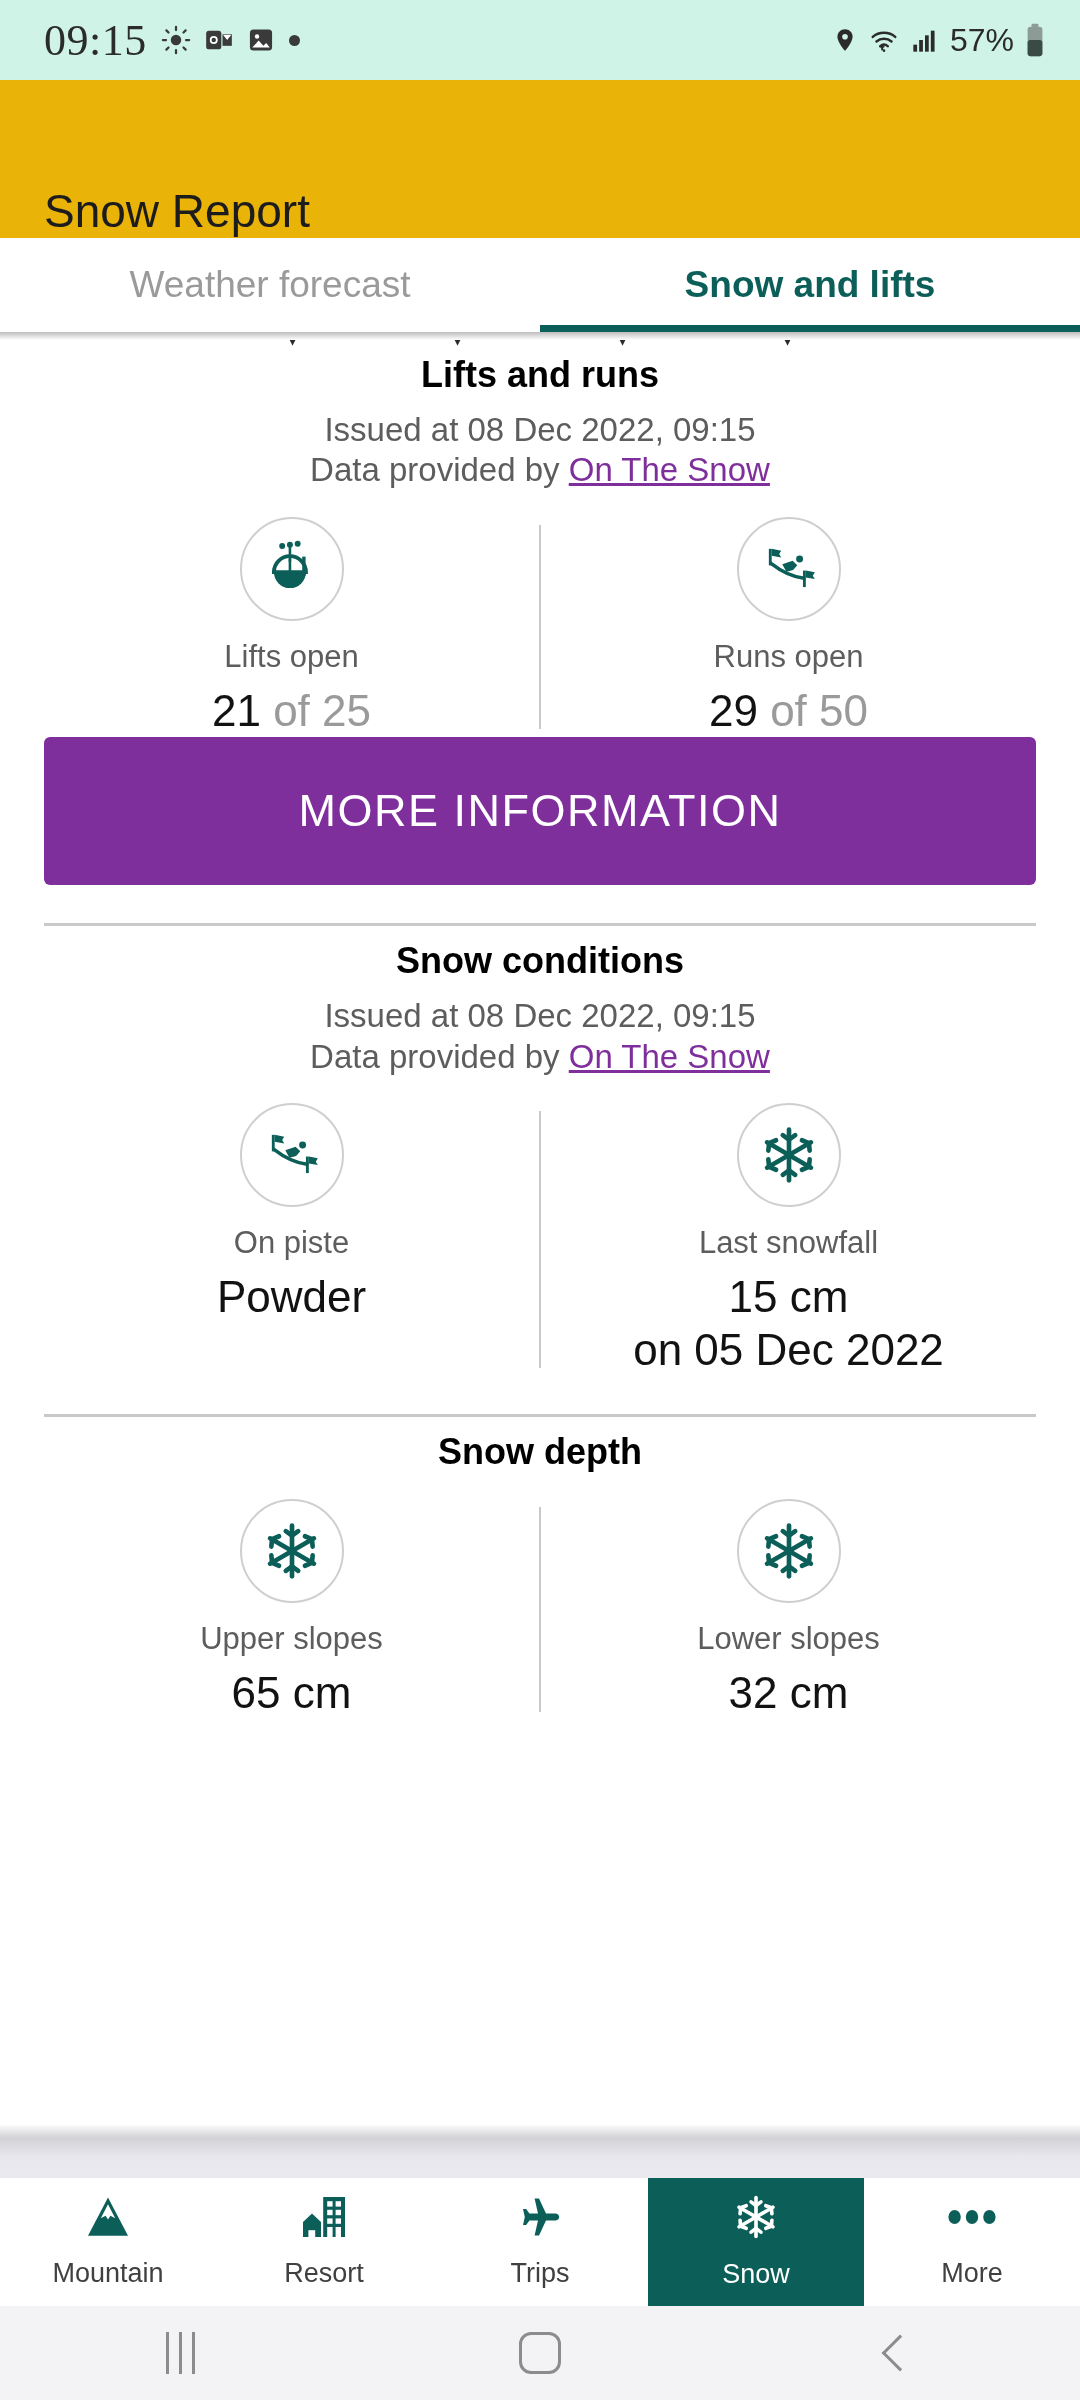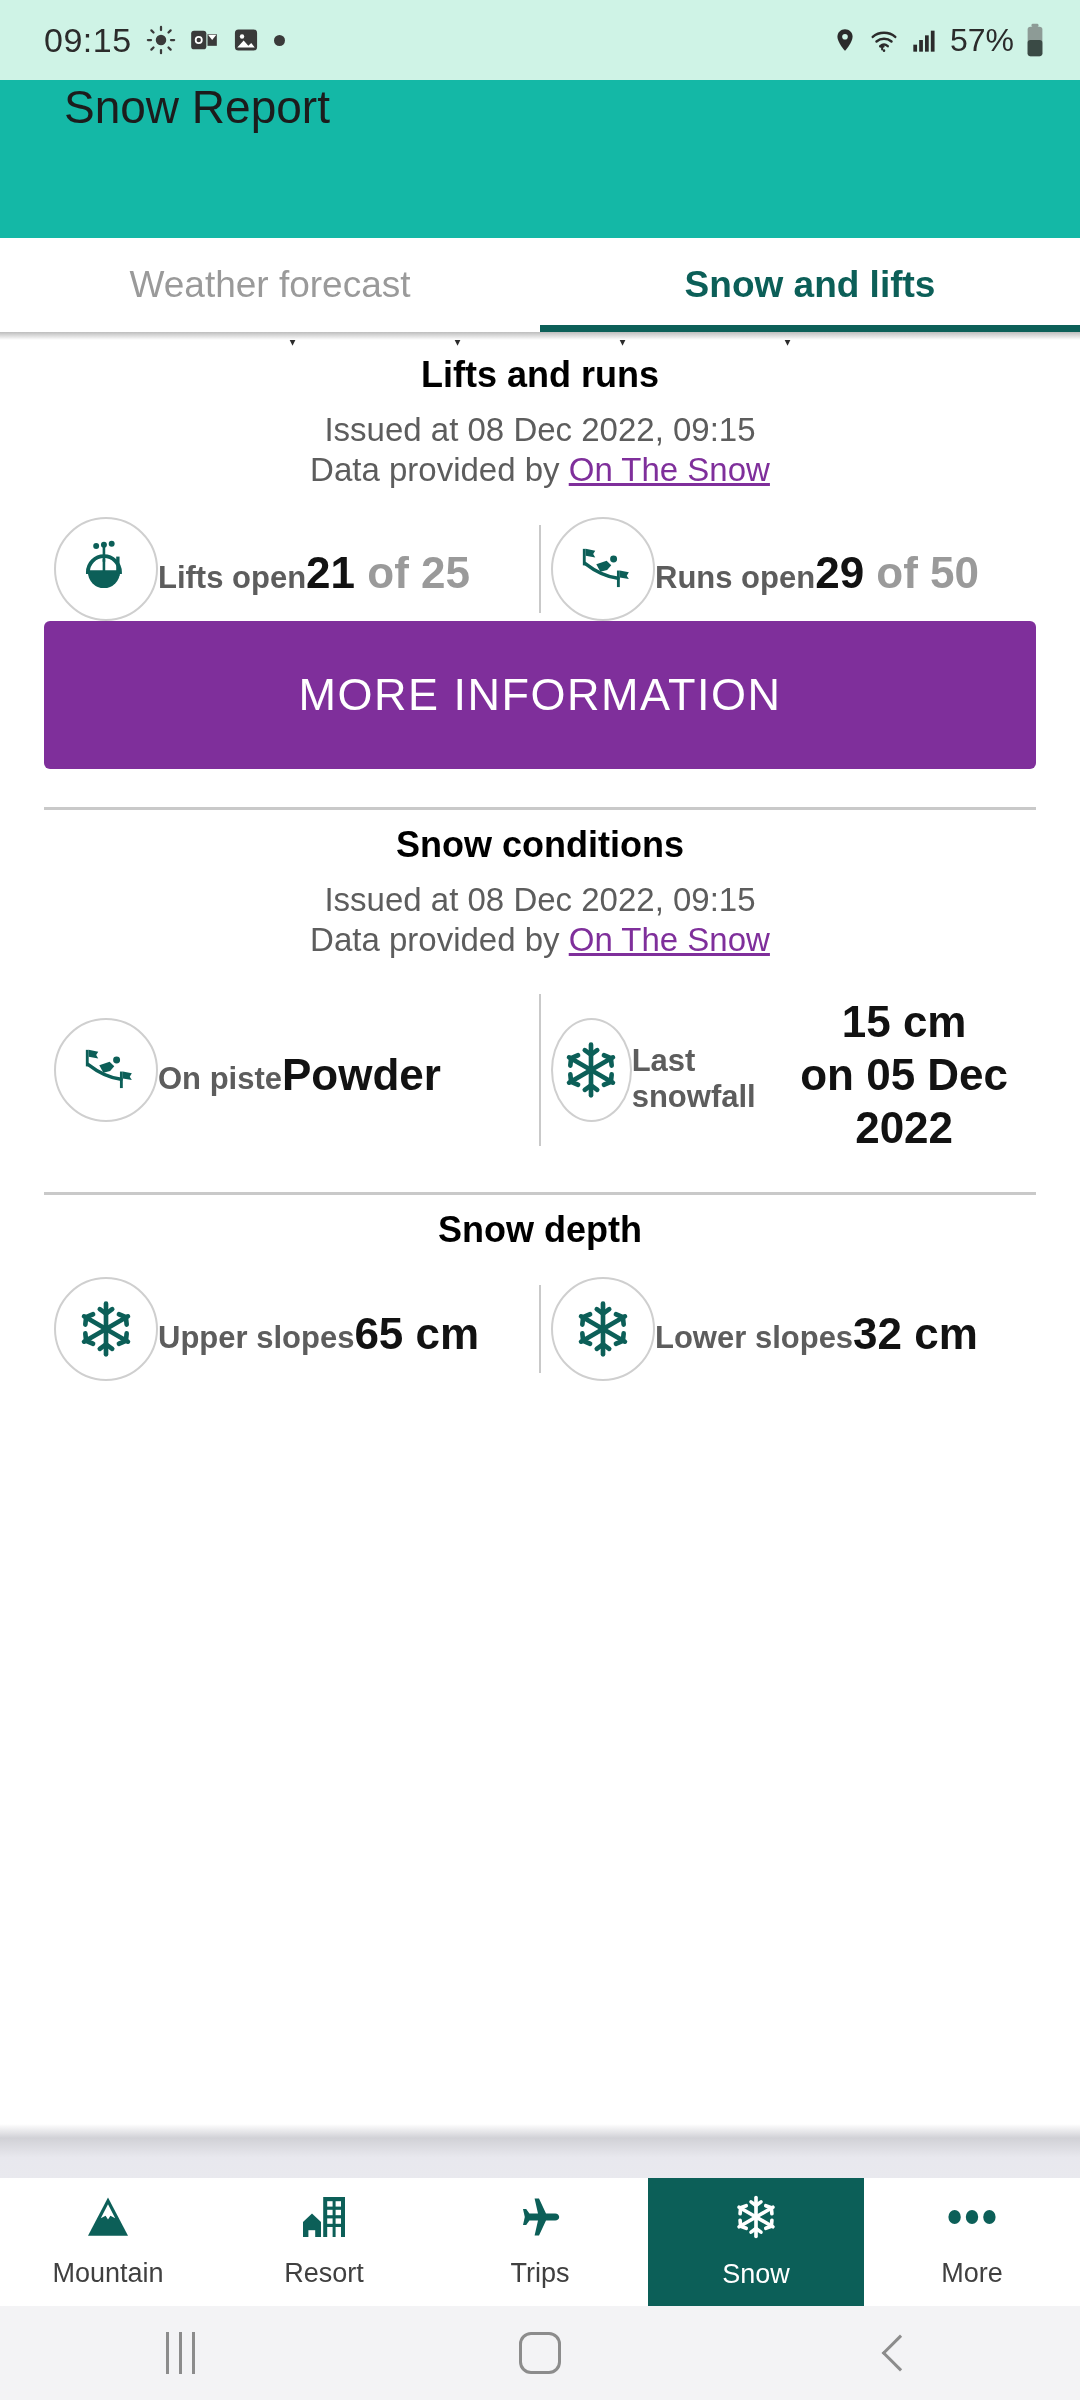--- a/index.html
+++ b/index.html
@@ -12,29 +12,29 @@
   .phone { position:relative; width:1080px; height:2400px; background:#fff; display:flex; flex-direction:column; }
 
   
   .statusbar{
     height:80px; background:#CFF3E6; flex:0 0 80px;
     display:flex; align-items:center; justify-content:space-between;
     padding:0 34px 0 44px;
   }
   .sb-left{ display:flex; align-items:center; gap:14px; }
   .sb-right{ display:flex; align-items:center; gap:10px; }
-  .sb-clock{ font-size:34px; color:#2b2b2b; letter-spacing:.5px; }
+  .sb-clock{ font-size:44px; color:#2b2b2b; letter-spacing:.5px;font-family:Liberation Serif, serif; }
   .sb-pct{ font-size:32px; color:#2b2b2b;text-align:right; }
   .ic{ display:inline-flex; align-items:center; justify-content:center; }
   .dot-small{ width:11px; height:11px; border-radius:50%; background:#3a3a3a; display:inline-block; }
 
   
   .appbar{
-    flex:0 0 158px; background:#14b8a6;
-    display:flex; align-items:flex-start; padding:0 64px;
+    flex:0 0 158px; background:#eab308;
+    display:flex; align-items:flex-end; padding:0 44px;
   }
   .appbar h1{ font-size:46px; font-weight:400; color:#1c1c1c; letter-spacing:0px; }
 
   
   .tabs{
     flex:0 0 94px; background:#fff; display:flex; position:relative;
   }
   .tab{
     flex:1 1 50%; display:flex; align-items:center; justify-content:center;
     font-size:37px; position:relative;
@@ -63,23 +63,22 @@
   }
   .sec-sub{
     text-align:center; font-size:33px; color:#5d5d5d; margin-top:14px; line-height:1.22;
   }
   .sec-sub a{ color:#7F2F9B; text-decoration:underline; }
 
   .pair{
     display:flex; margin-top:26px; position:relative; align-items:stretch;
   }
   .pair .col{
-    flex:1 1 50%; display:flex; flex-direction:row; align-items:center;
+    flex:1 1 50%; display:flex; flex-direction:column; align-items:center;
     padding:0 10px;
-    font-weight:bold;
   }
   .pair .vdiv{
     width:2px; background:#c9c9c9; align-self:stretch; margin:8px 0;
   }
   .circ{
     width:104px; height:104px; border-radius:50%; border:2px solid #cfcfcf;
     display:flex; align-items:center; justify-content:center; background:#fff;
   }
   .cap{ font-size:31px; color:#5d5d5d; margin-top:18px; }
   .val{ font-size:39px; color:#121212; margin-top:10px; text-align:center; line-height:1.2; }

